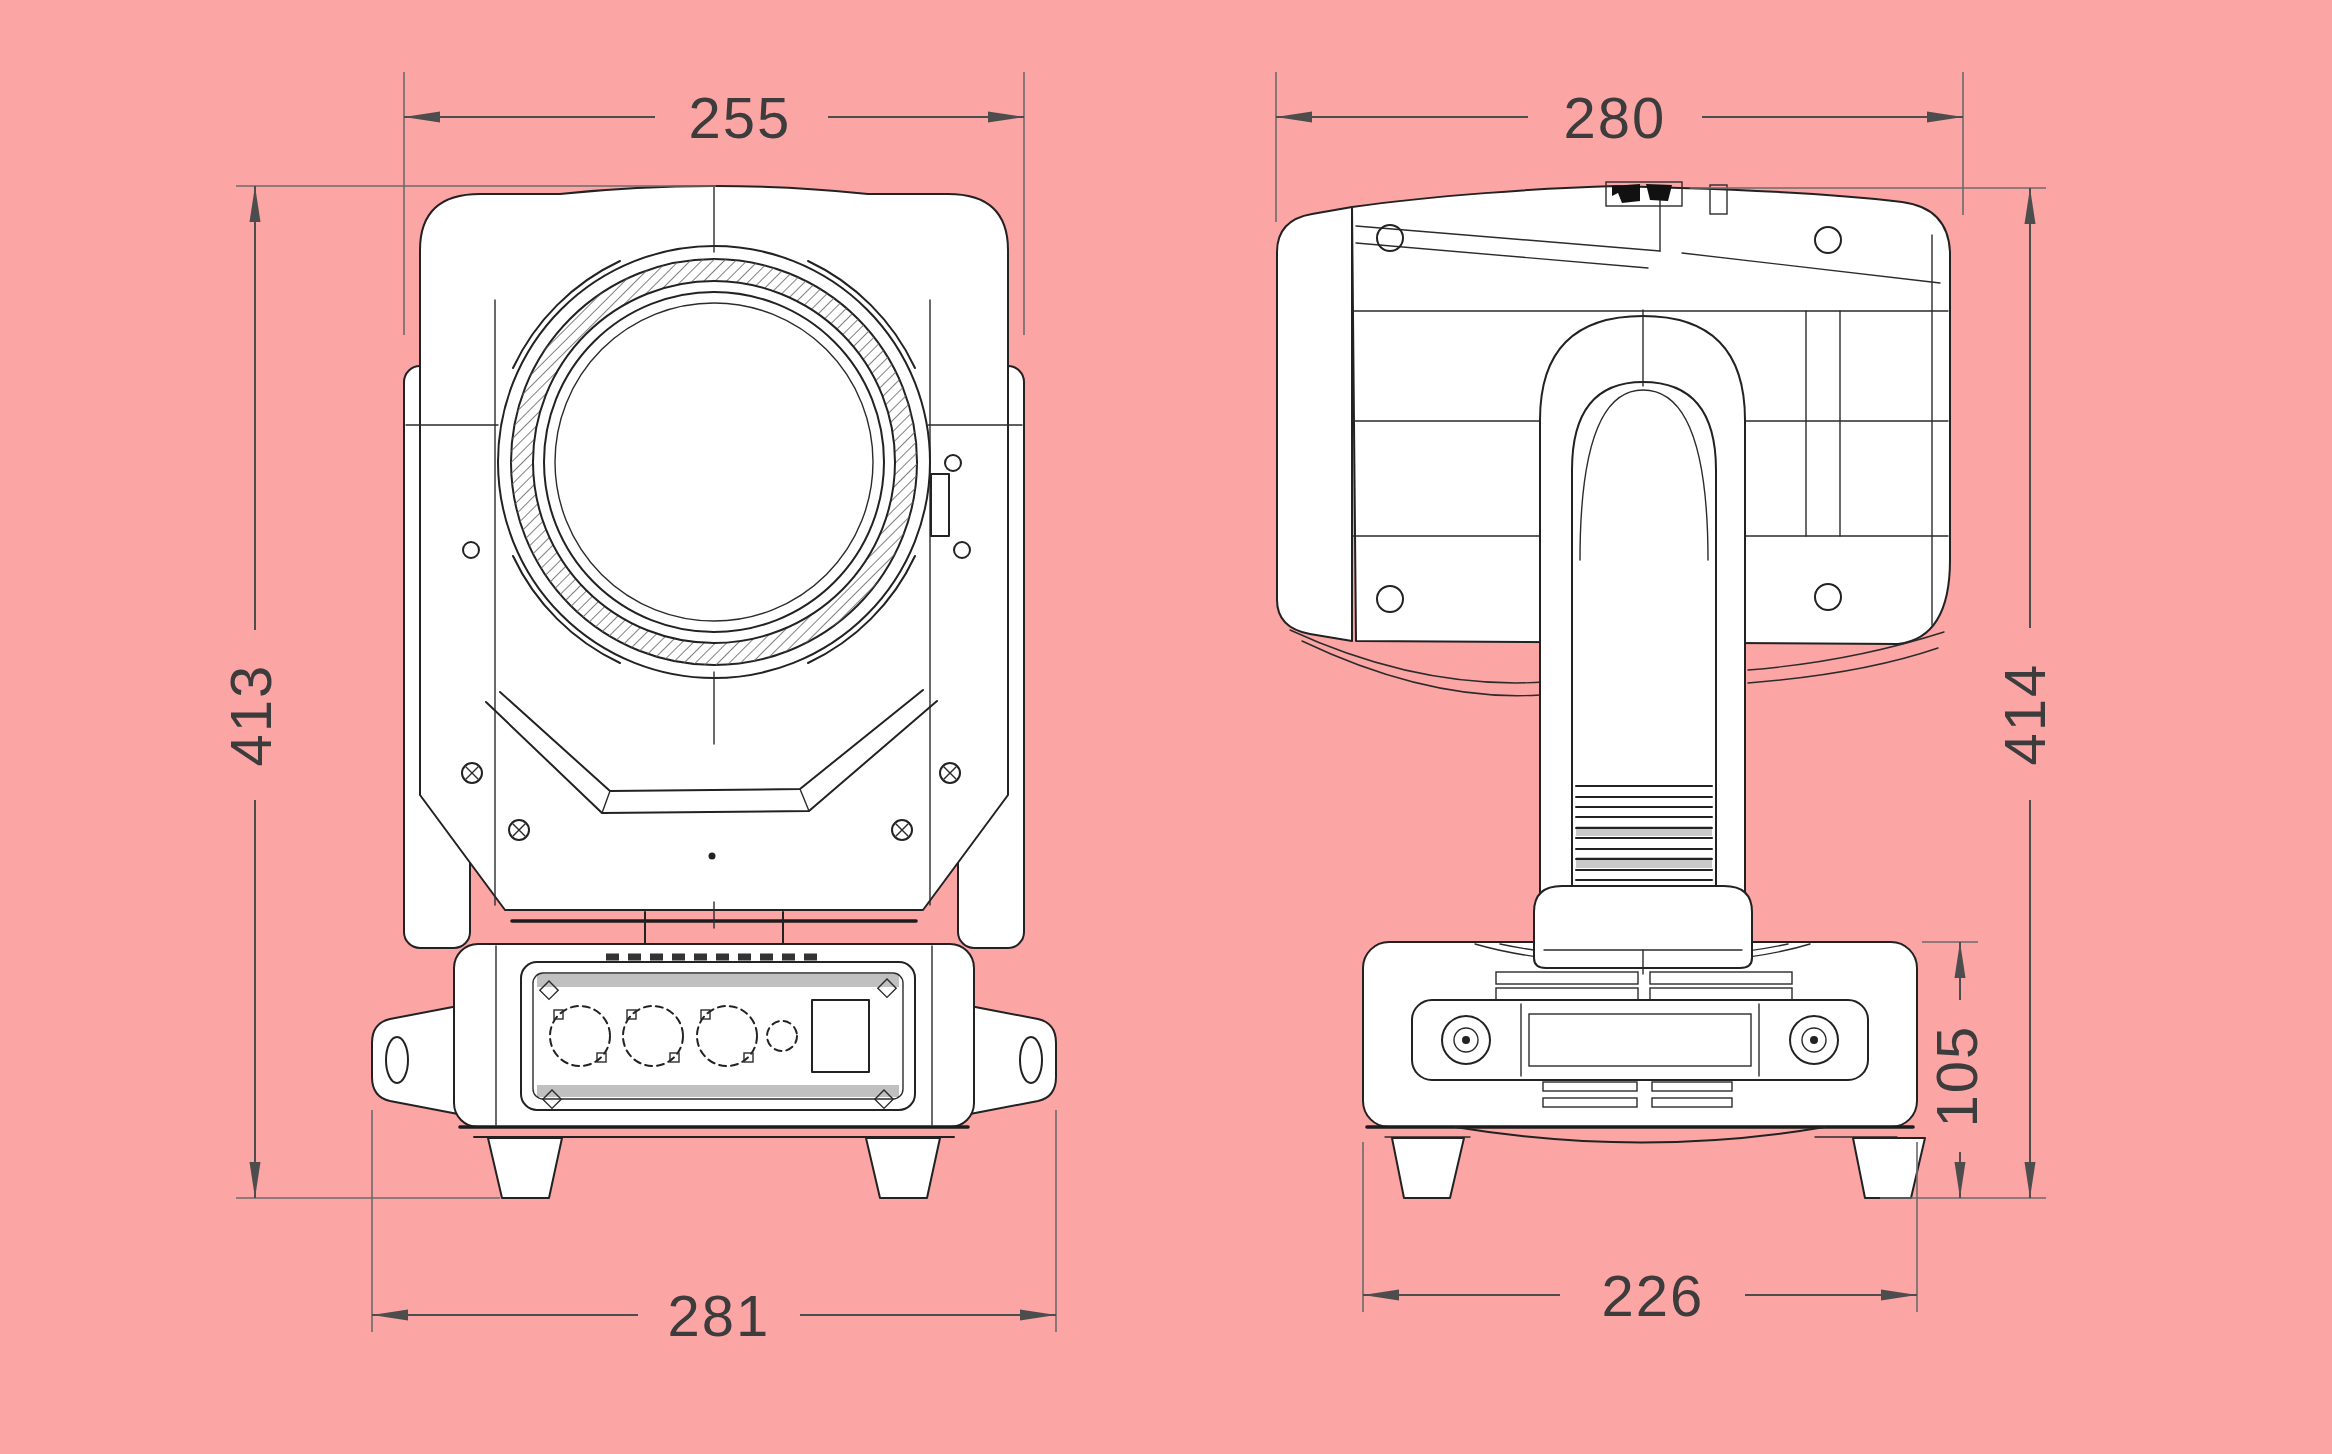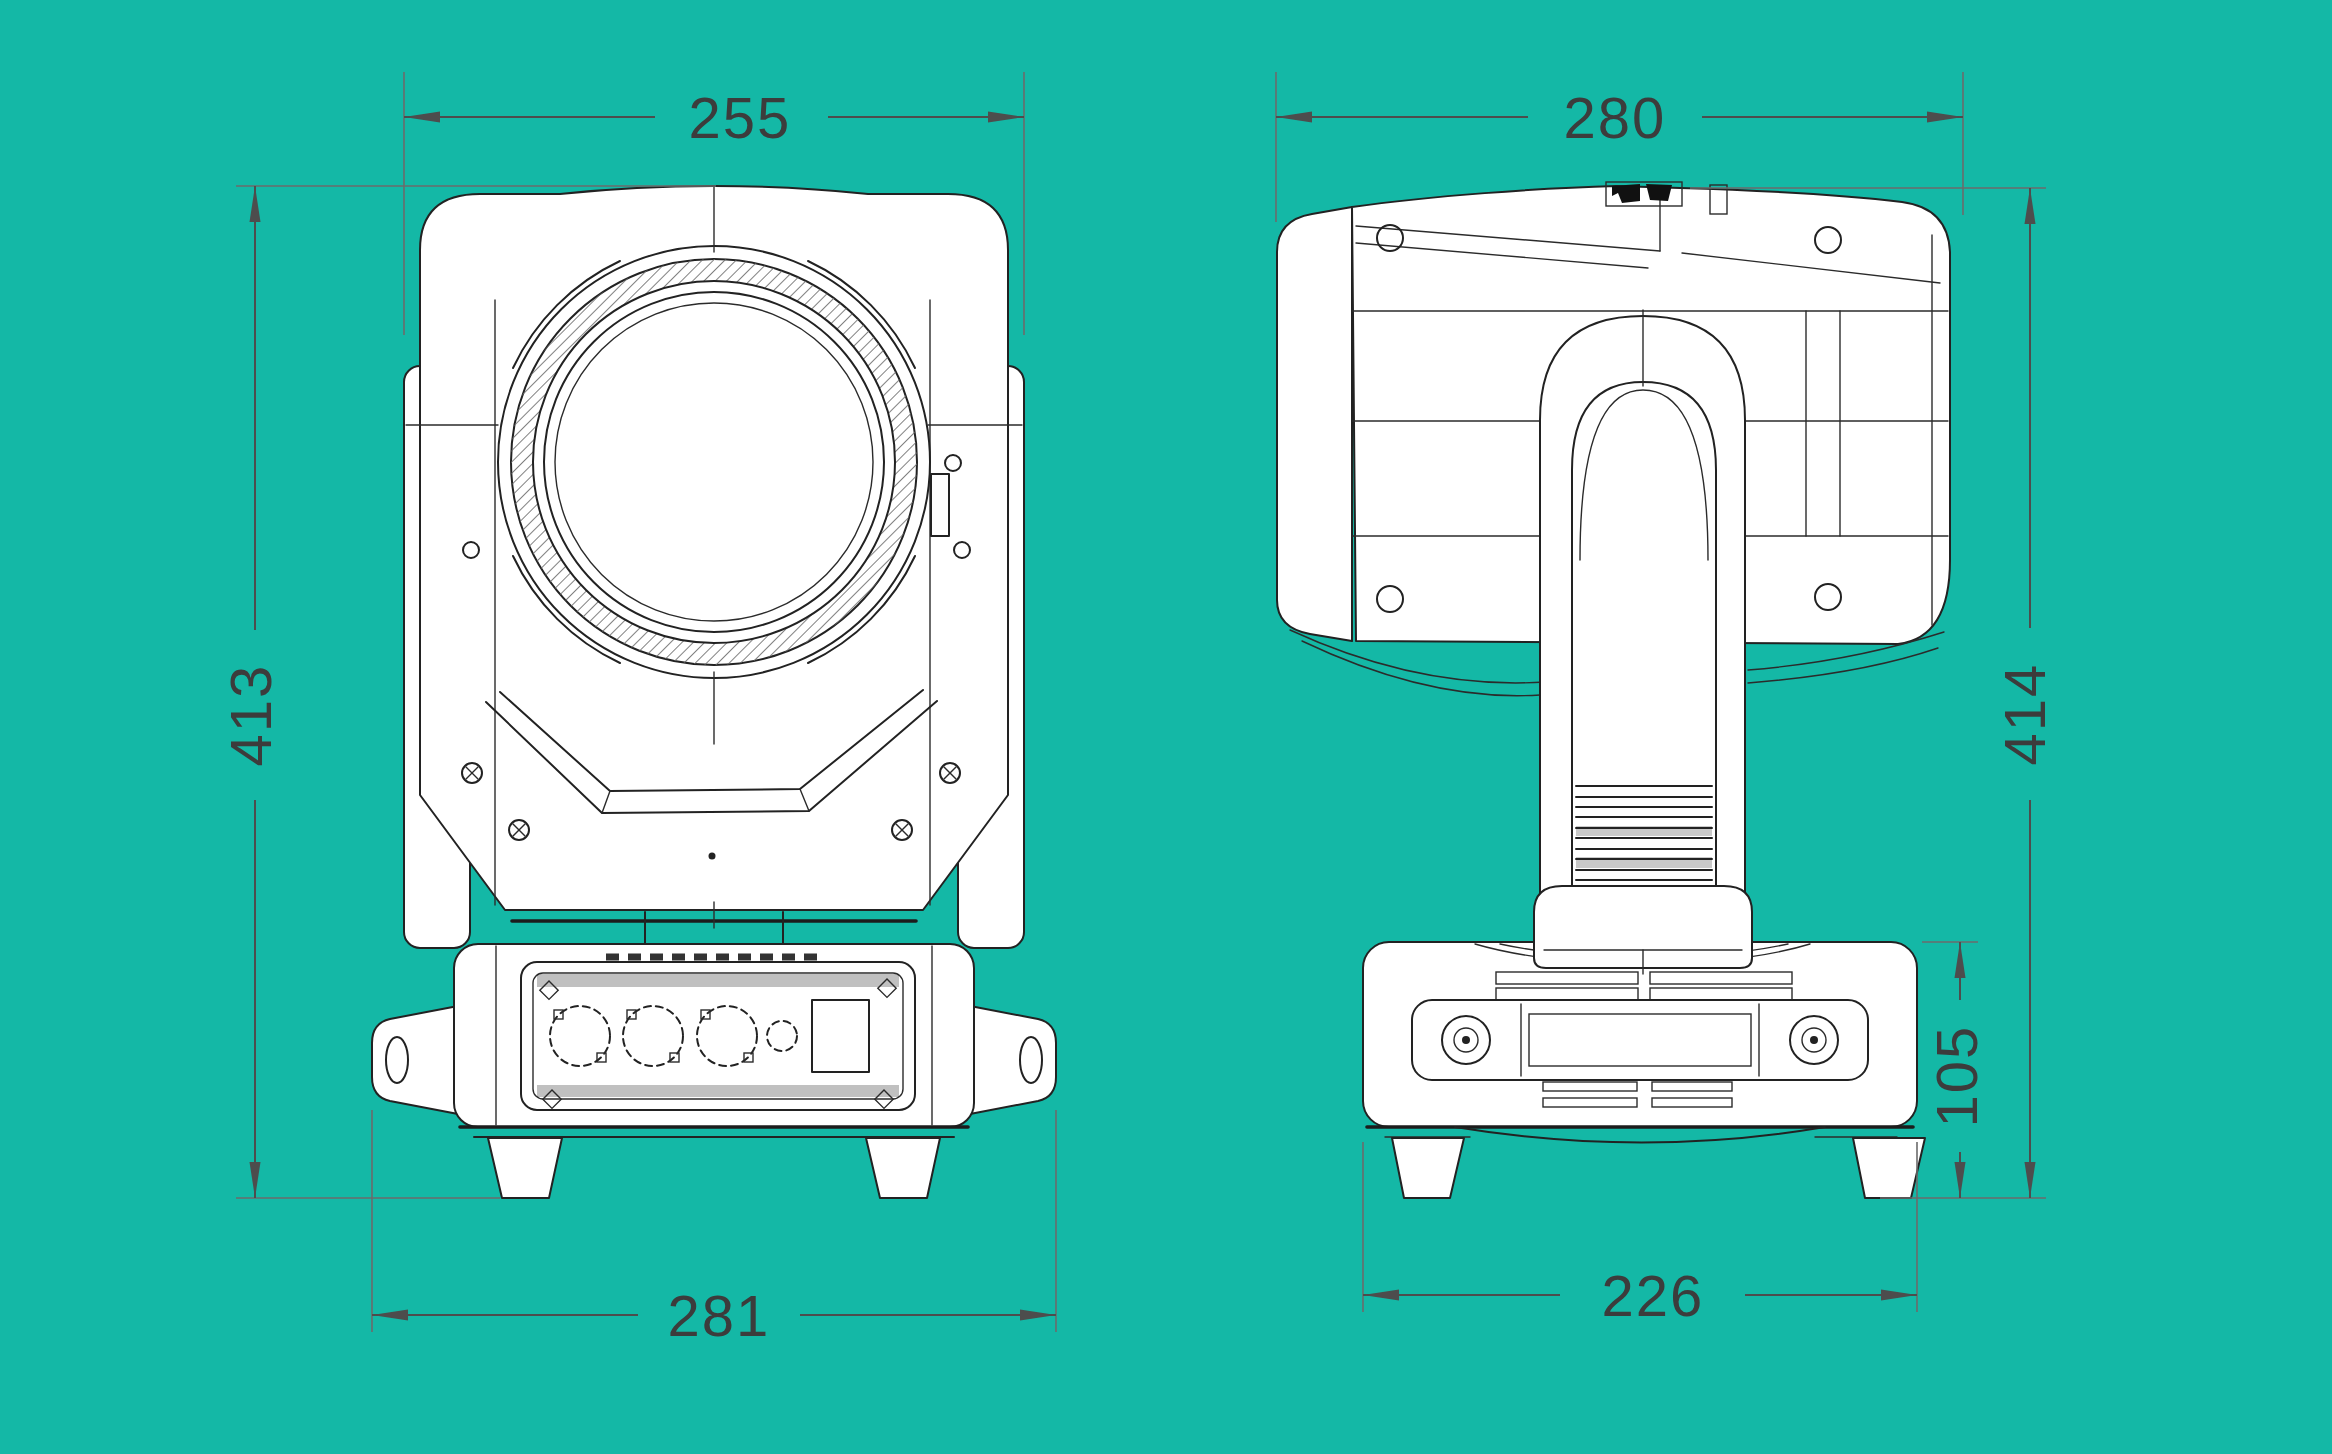--- a/index.html
+++ b/index.html
@@ -1,17 +1,17 @@
 <!DOCTYPE html>
 <html><head>
 <meta charset="utf-8">
 <style>
   html,body{margin:0;padding:0;background:#fff;}
   body{font-family:"Liberation Sans", sans-serif;}
-  .stage{position:relative;width:2332px;height:1454px;background:#14b8a6;overflow:hidden;}
+  .stage{position:relative;width:2332px;height:1454px;background:#fca5a5;overflow:hidden;}
   svg{display:block;}
   .part{stroke:#222;fill:none;stroke-width:2;stroke-linecap:round;stroke-linejoin:round;}
   .part-thin{stroke:#2b2b2b;fill:none;stroke-width:1.4;stroke-linecap:round;}
   .part-thick{stroke:#1c1c1c;fill:none;stroke-width:3.6;stroke-linecap:round;}
   .white{fill:#fff;}
   .dash{stroke-dasharray:7 5;}
   .dim{stroke:#4d4d4d;fill:none;stroke-width:2;}
   .ext{stroke:#6b6b6b;fill:none;stroke-width:1.6;}
   .arrow{fill:#4d4d4d;stroke:none;}
   .dimtext{fill:#3c3c3c;font-size:58px;letter-spacing:2px;}

